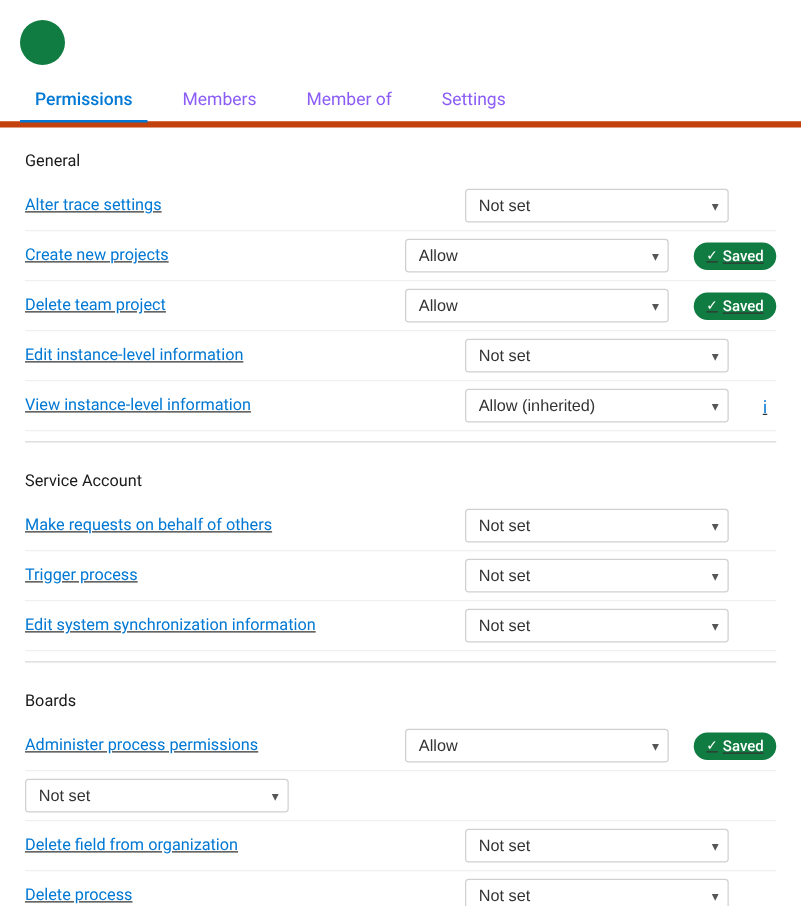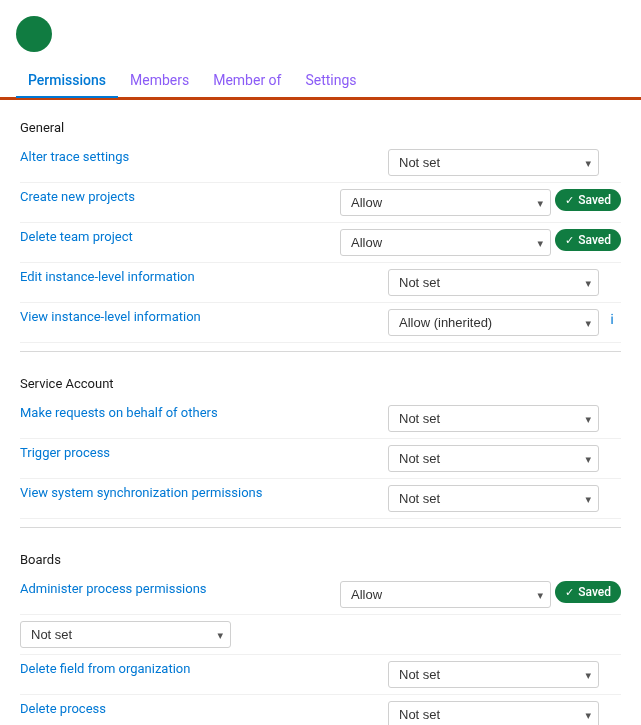--- a/index.html
+++ b/index.html
@@ -30,23 +30,23 @@
       font-weight: 600;
       flex-shrink: 0;
     }
     .header-title {
       font-size: 18px;
       font-weight: 600;
       color: #1a1a1a;
     }
     .nav-tabs {
       display: flex;
-      border-bottom: 3px solid #c2410c;
+      border-bottom: 5px solid #c2410c;
       padding: 0 16px;
-      gap: 0;
+      gap: 16px;
     }
     .nav-tab {
       padding: 8px 12px;
       font-size: 14px;
       color: #8b5cf6;
       cursor: pointer;
       border-bottom: 2px solid transparent;
       margin-bottom: -1px;
       text-decoration: none;
     }
@@ -63,24 +63,25 @@
     }
     .section-title {
       font-size: 13px;
       font-weight: 400;
       color: #1a1a1a;
       margin-bottom: 8px;
       padding-top: 4px;
     }
     .permission-row {
       display: flex;
-      align-items: flex-start;
+      align-items: center;
       padding: 6px 0;
       border-bottom: 1px solid #f0f0f0;
-      gap: 4px;
+      gap: 20px;
+      text-decoration: underline;
     }
     .permission-label {
       flex: 1;
       color: #0078d4;
       font-size: 13px;
       cursor: pointer;
     }
     .permission-select-wrapper {
       position: relative;
       width: 211px;
@@ -200,21 +201,21 @@
         <span class="permission-label">Make requests on behalf of others</span>
         <div class="permission-select-wrapper"><select class="permission-select"><option value="Not set">Not set</option><option value="Allow">Allow</option><option value="Deny">Deny</option><option value="Allow (inherited)">Allow (inherited)</option><option value="Deny (inherited)">Deny (inherited)</option></select><span class="chevron-icon">▾</span></div>
         <div class="spacer-icon"></div>
       </div>
       <div class="permission-row">
         <span class="permission-label">Trigger process</span>
         <div class="permission-select-wrapper"><select class="permission-select"><option value="Not set">Not set</option><option value="Allow">Allow</option><option value="Deny">Deny</option><option value="Allow (inherited)">Allow (inherited)</option><option value="Deny (inherited)">Deny (inherited)</option></select><span class="chevron-icon">▾</span></div>
         <div class="spacer-icon"></div>
       </div>
       <div class="permission-row">
-        <span class="permission-label">View system synchronization permissions</span>
+        <span class="permission-label">Edit system synchronization information</span>
         <div class="permission-select-wrapper"><select class="permission-select"><option value="Not set">Not set</option><option value="Allow">Allow</option><option value="Deny">Deny</option><option value="Allow (inherited)">Allow (inherited)</option><option value="Deny (inherited)">Deny (inherited)</option></select><span class="chevron-icon">▾</span></div>
         <div class="spacer-icon"></div>
       </div>
       <hr class="section-divider">
     </div>
     <div class="section">
       <div class="section-title">Boards</div>
       <div class="permission-row">
         <span class="permission-label">Administer process permissions</span>
         <div class="permission-select-wrapper"><select class="permission-select"><option value="Not set">Not set</option><option value="Allow" selected="">Allow</option><option value="Deny">Deny</option><option value="Allow (inherited)">Allow (inherited)</option><option value="Deny (inherited)">Deny (inherited)</option></select><span class="chevron-icon">▾</span></div>

